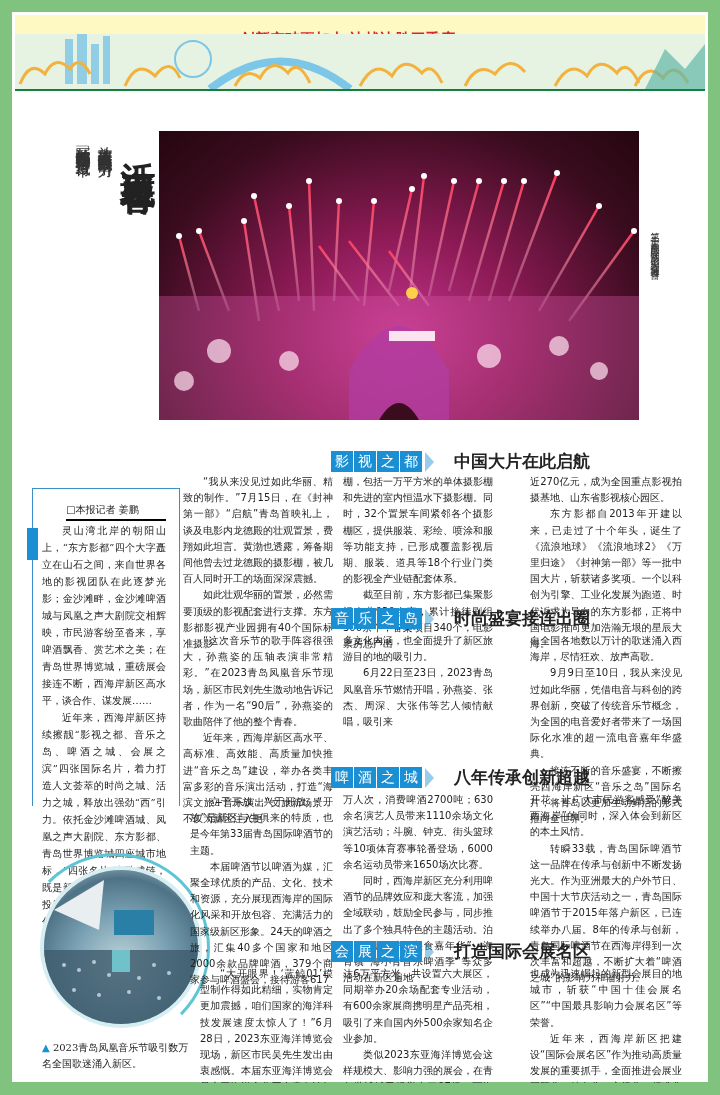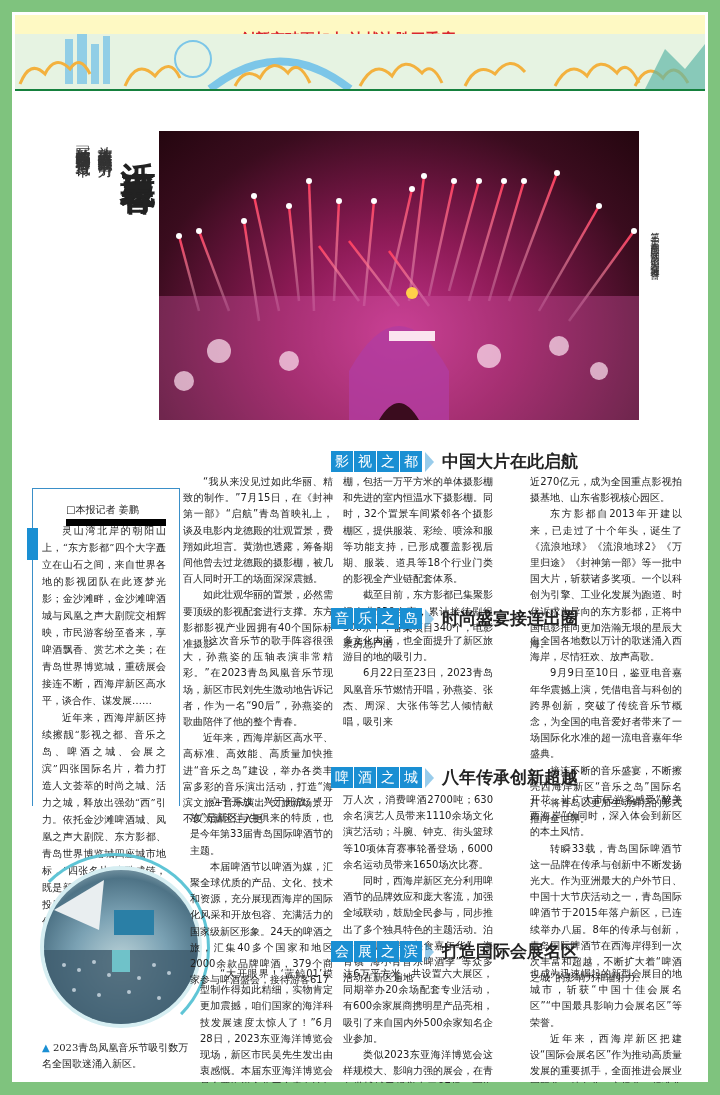--- a/index.html
+++ b/index.html
@@ -19,33 +19,33 @@
   .maintitle{position:absolute;left:118px;top:135px;width:40px;font-size:35px;font-weight:bold;color:#222;writing-mode:vertical-rl;letter-spacing:3px;line-height:40px}
   .subtitle{position:absolute;left:60px;top:135px;width:56px;font-size:15px;color:#333;writing-mode:vertical-rl;line-height:22px;letter-spacing:1px}
   .subtitle span{display:block}
   
   .photo{position:absolute;left:159px;top:131px;width:480px;height:289px;background:radial-gradient(ellipse at 50% 70%,#c2338a 0%,#8c1a55 35%,#3a0c1e 75%,#24060f 100%);overflow:hidden}
   .photo svg{position:absolute;left:0;top:0}
   .photocap{position:absolute;left:645px;top:225px;width:18px;font-size:9px;color:#333;writing-mode:vertical-rl;line-height:16px;letter-spacing:2px}
   
   .introbox{position:absolute;left:20px;top:488px;width:148px;height:318px;border:1px solid #3a8fc8;border-bottom:none;border-right:1px solid #3a8fc8}
   .bluetab{position:absolute;left:15px;top:528px;width:11px;height:32px;background:#1a8fd3}
-  .byline{position:absolute;left:53px;top:503px;width:100px;font-size:10px;color:#222;border-bottom:7px solid #000000;padding-bottom:2px}
+  .byline{position:absolute;left:53px;top:503px;width:100px;font-size:10px;color:#222;border-bottom:2px solid #000000;padding-bottom:2px}
   .intro{position:absolute;left:37px;top:524px;width:124px;font-size:10px;line-height:17px;color:#222;text-align:justify;font-family:"DejaVu Serif",serif}
   .intro p{text-indent:2em}
   .circle{position:absolute;left:30px;top:866px;width:162px;height:162px;border-radius:50%;background:radial-gradient(circle at 50% 60%,#bcd3d8 0%,#7aa1b3 40%,#4e7386 70%,#d9e8ea 100%);border:4px solid #d6eef2;overflow:hidden}
   .arc{position:absolute;left:8px;top:850px;width:190px;height:190px;border-radius:50%;border:3px solid #5fc5d6;border-left-color:transparent;border-bottom-color:transparent}
   .circlecap{position:absolute;left:30px;top:1041px;width:150px;font-size:10px;color:#222;line-height:16px;font-family:"DejaVu Serif",serif}
   .circlecap .tri{color:#1a8fd3}
   
   .sec-head{position:absolute;display:flex;align-items:center}
   .tag{display:flex}
   .tag span{display:inline-block;width:22px;height:21px;background:#1a8fd3;color:#fff;font-size:14px;text-align:center;line-height:21px;margin-right:1px}
   .arrow{width:0;height:0;border-top:10px solid transparent;border-bottom:10px solid transparent;border-left:9px solid #1a8fd3;margin-left:2px;opacity:.45}
-  .sec-title{font-size:17px;color:#222;margin-left:8px;font-family:"DejaVu Serif",serif;font-weight:bold}
+  .sec-title{font-size:17px;color:#222;margin-left:20px;font-family:"DejaVu Serif",serif;font-weight:bold}
   .col{position:absolute;font-size:10px;line-height:16.2px;color:#222;text-align:justify}
   .col p{text-indent:2em}
   .col p.noind{text-indent:0}
   .bottombar{position:absolute;left:0;top:1083px;width:720px;height:12px;background:#7fc37e}
 </style>
 </head>
 <body>
 
 <div class="page"></div>
 
@@ -227,21 +227,21 @@
 <div class="col" style="left:183px;top:633px;width:150px">
   <p>“这次音乐节的歌手阵容很强大，孙燕姿的压轴表演非常精彩。”在2023青岛凤凰音乐节现场，新区市民刘先生激动地告诉记者，作为一名“90后”，孙燕姿的歌曲陪伴了他的整个青春。</p>
   <p>近年来，西海岸新区高水平、高标准、高效能、高质量加快推进“音乐之岛”建设，举办各类丰富多彩的音乐演出活动，打造“海滨文旅+音乐演出”文旅新场景，不仅为新区注入更</p>
 </div>
 <div class="col" style="left:343px;top:633px;width:150px">
   <p class="noind">多文化内涵，也全面提升了新区旅游目的地的吸引力。</p>
   <p>6月22日至23日，2023青岛凤凰音乐节燃情开唱，孙燕姿、张杰、周深、大张伟等艺人倾情献唱，吸引来</p>
 </div>
 <div class="col" style="left:530px;top:633px;width:152px">
   <p class="noind">自全国各地数以万计的歌迷涌入西海岸，尽情狂欢、放声高歌。</p>
-  <p>9月9日至10日，鉴亚电音嘉年华震撼上演，凭借电音与科创的跨界创新，突破了传统音乐节概念，为全国的电音爱好者带来了一场国际化水准的超一流电音嘉年华盛典。</p>
+  <p>9月9日至10日，我从来没见过如此华丽，凭借电音与科创的跨界创新，突破了传统音乐节概念，为全国的电音爱好者带来了一场国际化水准的超一流电音嘉年华盛典。</p>
   <p>接连不断的音乐盛宴，不断擦亮西海岸新区“音乐之岛”国际名片，将青岛以更加生动鲜活的形式推向全世界。</p>
 </div>
 
 <div class="sec-head" style="left:331px;top:766px">
   <div class="tag">
     <span>啤</span>
       <span>酒</span>
       <span>之</span>
       <span>城</span>
   </div>

